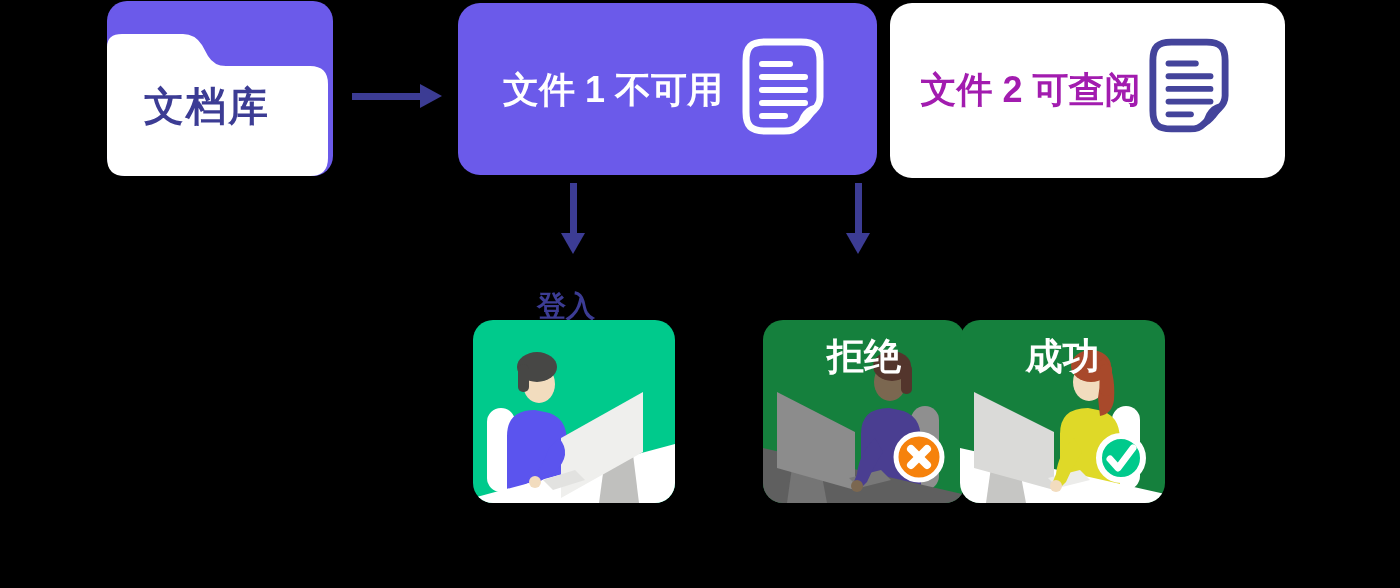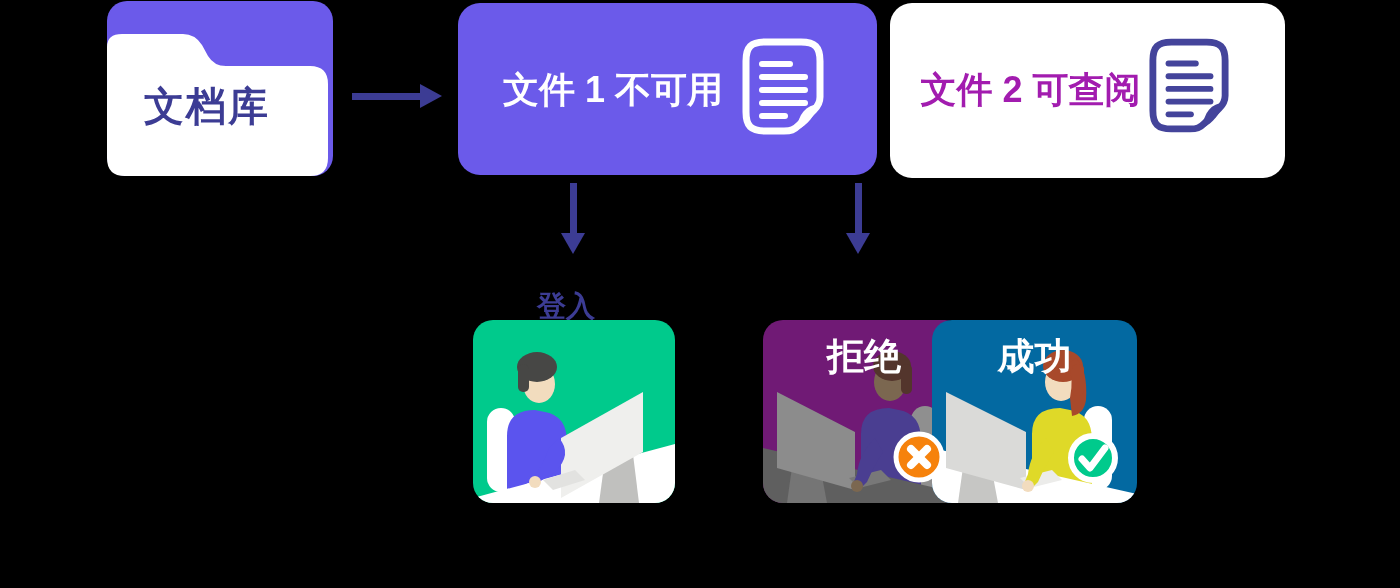--- a/index.html
+++ b/index.html
@@ -55,22 +55,22 @@
   }
 
   
   .tile{top:320px;height:183px;border-radius:20px;overflow:hidden;}
   .tile svg.scene{position:absolute;inset:0;}
   .tile-title{
     position:absolute;top:12px;left:0;width:100%;text-align:center;
     font-size:37px;font-weight:bold;color:#ffffff;z-index:3;
   }
   .tile1{left:473px;width:202px;background:#00CA8C;}
-  .tile2{left:763px;width:202px;background:#701a75;}
-  .tile3{left:932px;width:205px;background:#0369a1;}
+  .tile2{left:763px;width:202px;background:#15803d;}
+  .tile3{left:960px;width:205px;background:#15803d;}
   .badge{position:absolute;z-index:4;}
   .badge-x{left:128px;top:109px;}
   .badge-check{left:134px;top:111px;}
 </style>
 </head>
 <body>
 
 <div id="canvas">
 
   <div class="abs folder">

